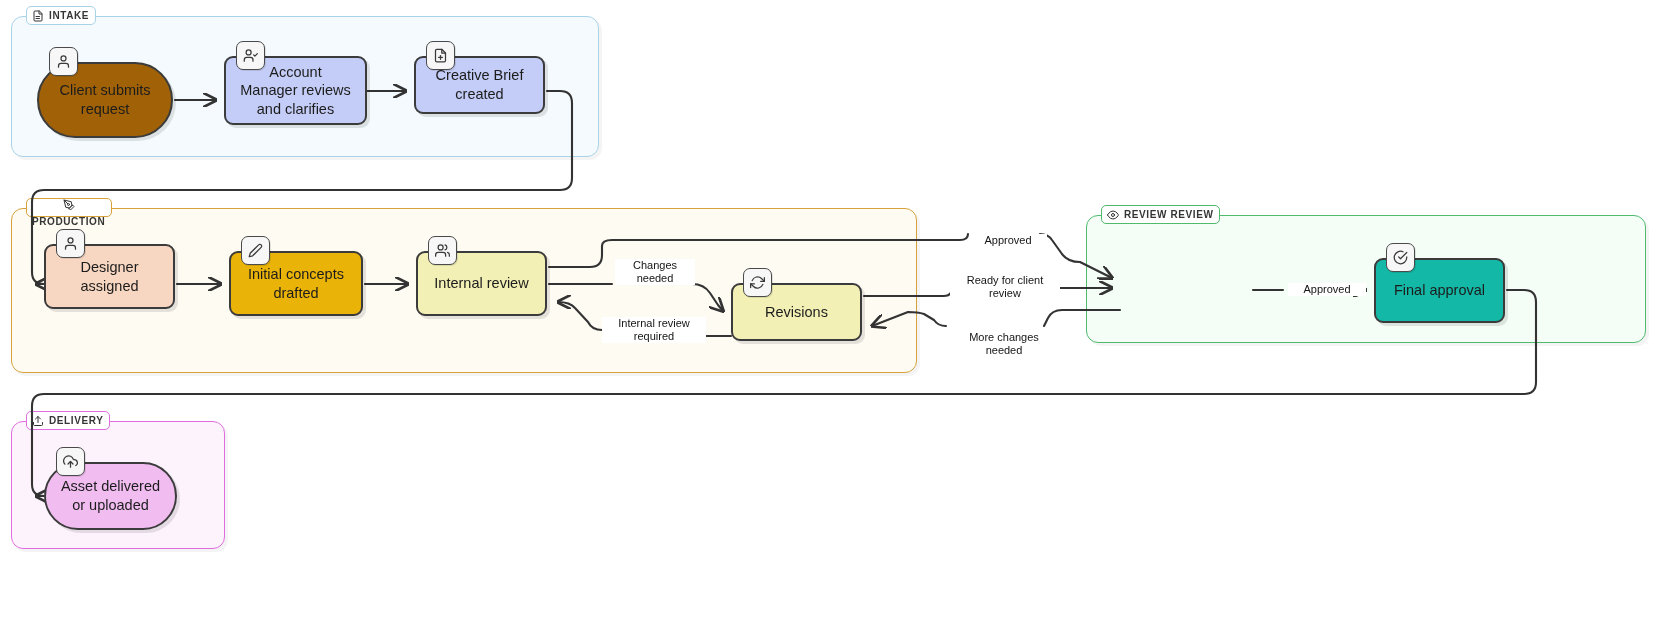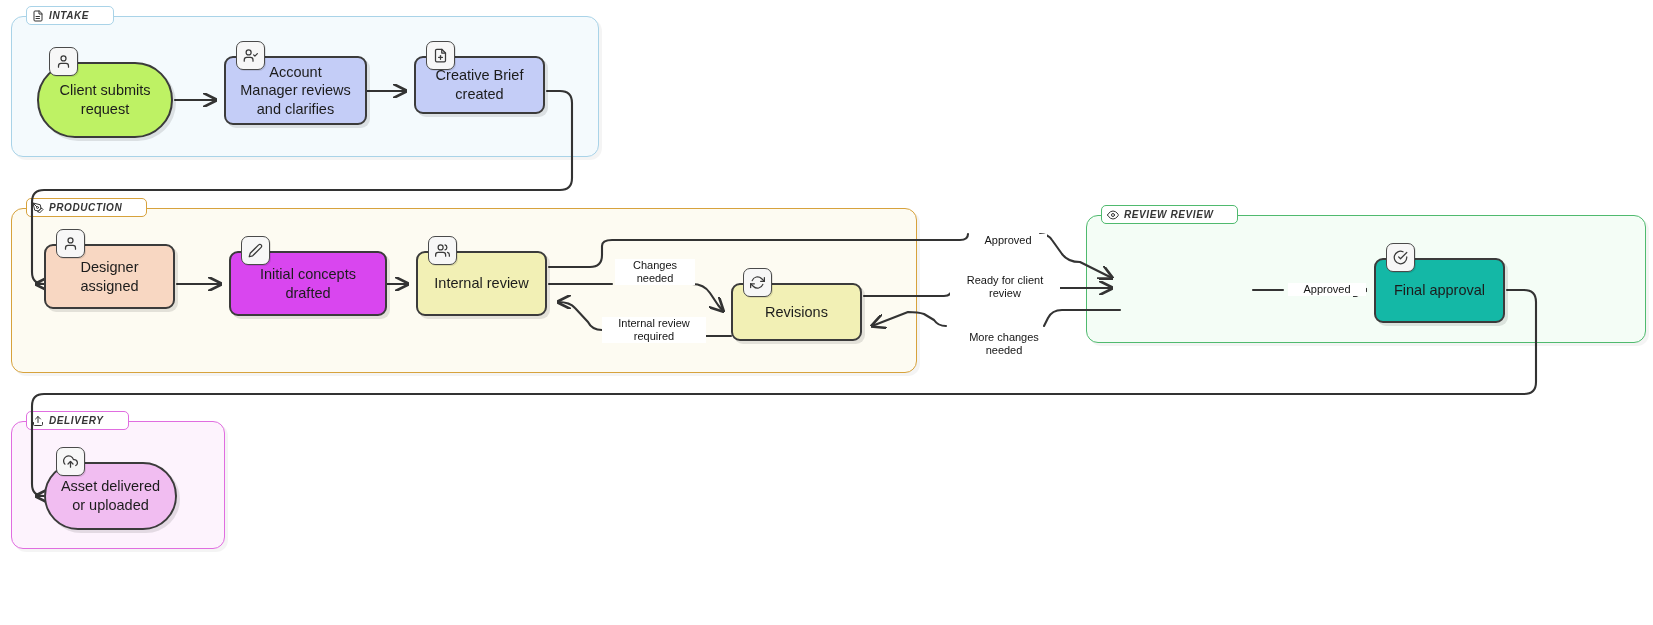--- a/index.html
+++ b/index.html
@@ -23,30 +23,29 @@
     box-shadow: 3px 3px 0 rgba(0,0,0,0.045);
   }
   .group-badge {
     position: absolute;
     top: -11px;
     left: 14px;
     height: 19px;
     display: flex;
     align-items: center;
     gap: 5px;
-    padding: 0 24px 0 5px;
+    padding: 0 6px 0 5px;
     border-radius: 5px;
     background: #ffffff;
     font-size: 10px;
     font-weight: bold;
     letter-spacing: 0.6px;
     color: #353535;
     box-sizing: border-box;
     white-space: nowrap;
-    font-style: italic;
   }
   .group-badge svg { display: block; }
 
   
   .node {
     position: absolute;
     box-sizing: border-box;
     border: 2px solid #3b3b3b;
     display: flex;
     align-items: center;
@@ -117,21 +116,21 @@
           <polyline points="14 2 14 8 20 8"></polyline>
             <line x1="8" y1="13" x2="15" y2="13"></line>
             <line x1="8" y1="17" x2="15" y2="17"></line>
         </svg>
       </span>
       <span>INTAKE</span>
     </div>
   </div>
 
   <div class="group" id="group-production" style="left: 11px; top: 208px; width: 906px; height: 165px; background: rgb(253, 251, 242); border: 1.6px solid rgb(215, 162, 60);">
-    <div class="group-badge" style="border: 1.3px solid rgb(215, 162, 60);">
+    <div class="group-badge" style="border: 1.3px solid rgb(215, 162, 60); flex-direction: column;">
       <span>
         <svg width="12" height="12" viewBox="0 0 24 24" fill="none" stroke="#353535" stroke-width="2" stroke-linecap="round" stroke-linejoin="round">
           <path d="M12 19l7-7 3 3-7 7-3-3z"></path>
             <path d="M18 13l-1.5-7.5L2 2l3.5 14.5L13 18l5-5z"></path>
             <path d="M2 2l7.586 7.586"></path>
             <circle cx="11" cy="11" r="2"></circle>
         </svg>
       </span>
       <span>PRODUCTION</span>
     </div>
@@ -200,21 +199,21 @@
     <path class="edge-path" d="M 1507 290 L 1524 290 Q 1536 290 1536 302 L 1536 382 Q 1536 394 1524 394 L 44 394 Q 32 394 32 406 L 32 484 Q 32 496 44 496 L 36 496" marker-end="url(#arrow)"></path>
   </svg>
 
   <div class="edge-label" id="lbl-0" style="left: 969px; top: 234px; width: 72px;">Approved</div>
   <div class="edge-label" id="lbl-1" style="left: 615px; top: 259px; width: 74px;">Changes<br>needed</div>
   <div class="edge-label" id="lbl-2" style="left: 602px; top: 317px; width: 98px;">Internal review<br>required</div>
   <div class="edge-label" id="lbl-3" style="left: 950px; top: 274px; width: 104px;">Ready for client<br>review</div>
   <div class="edge-label" id="lbl-4" style="left: 950px; top: 331px; width: 102px;">More changes<br>needed</div>
   <div class="edge-label" id="lbl-5" style="left: 1288px; top: 283px; width: 72px;">Approved</div>
 
-  <div class="node pill" id="node-0" style="left: 37px; top: 62px; width: 136px; height: 76px; background: #bef264;">
+  <div class="node pill" id="node-0" style="left: 37px; top: 62px; width: 136px; height: 76px; background: #a16207;">
     <div class="node-icon">
       <svg width="15" height="15" viewBox="0 0 24 24" fill="none" stroke="#3a3a3a" stroke-width="2" stroke-linecap="round" stroke-linejoin="round">
         <path d="M20 21v-2a4 4 0 0 0-4-4H8a4 4 0 0 0-4 4v2"></path>
           <circle cx="12" cy="7" r="4"></circle>
       </svg>
     </div>
     <span class="node-label">Client submits<br>request</span>
   </div>
 
   <div class="node rect" id="node-1" style="left: 224px; top: 56px; width: 143px; height: 69px; background: rgb(196, 205, 247);">
@@ -243,21 +242,21 @@
   <div class="node rect" id="node-3" style="left: 44px; top: 244px; width: 131px; height: 65px; background: rgb(248, 215, 194);">
     <div class="node-icon">
       <svg width="15" height="15" viewBox="0 0 24 24" fill="none" stroke="#3a3a3a" stroke-width="2" stroke-linecap="round" stroke-linejoin="round">
         <path d="M20 21v-2a4 4 0 0 0-4-4H8a4 4 0 0 0-4 4v2"></path>
           <circle cx="12" cy="7" r="4"></circle>
       </svg>
     </div>
     <span class="node-label">Designer<br>assigned</span>
   </div>
 
-  <div class="node rect" id="node-4" style="left: 229px; top: 251px; width: 158px; height: 65px; background: #d946ef;">
+  <div class="node rect" id="node-4" style="left: 229px; top: 251px; width: 134px; height: 65px; background: #eab308;">
     <div class="node-icon">
       <svg width="15" height="15" viewBox="0 0 24 24" fill="none" stroke="#3a3a3a" stroke-width="2" stroke-linecap="round" stroke-linejoin="round">
         <path d="M17 3a2.83 2.83 0 1 1 4 4L7.5 20.5 2 22l1.5-5.5L17 3z"></path>
       </svg>
     </div>
     <span class="node-label">Initial concepts<br>drafted</span>
   </div>
 
   <div class="node rect" id="node-5" style="left: 416px; top: 251px; width: 131px; height: 65px; background: rgb(242, 240, 181);">
     <div class="node-icon">

